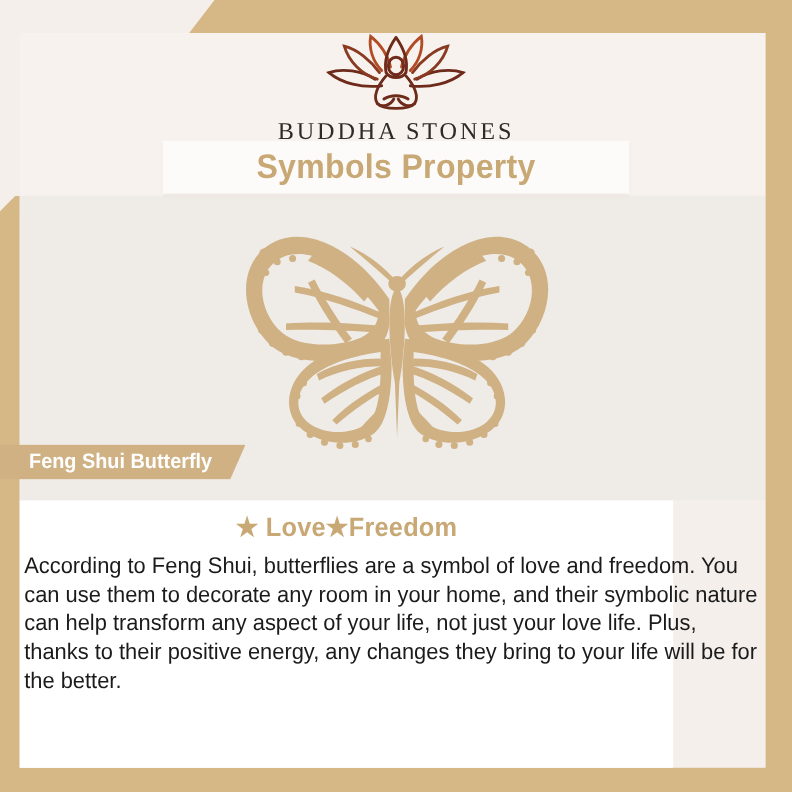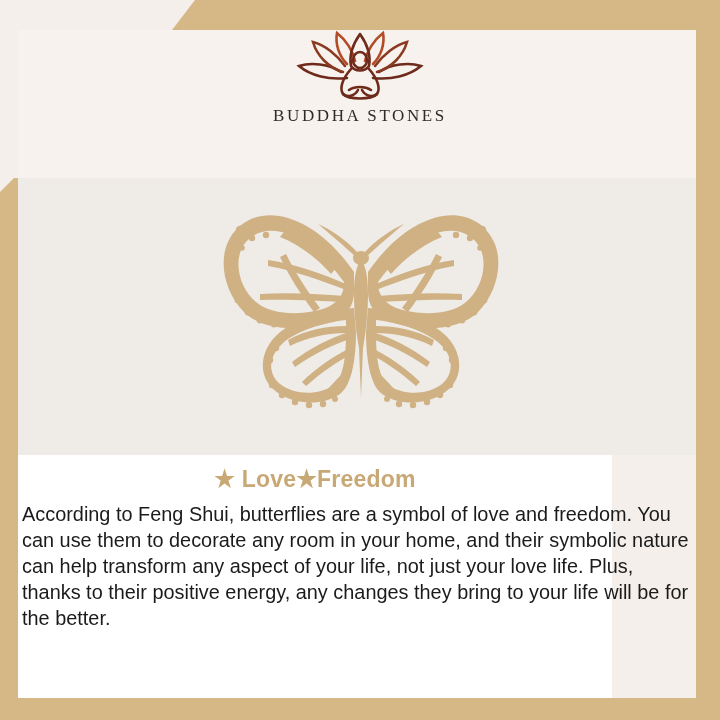--- a/index.html
+++ b/index.html
@@ -67,21 +67,21 @@
     width: 720px;
     text-align: center;
   }
   .logo-mark {
     display: block;
     margin: 0 auto;
   }
   .logo-word {
     margin-top: 2px;
     font-family: "Liberation Serif", serif;
-    font-size: 17px;
+    font-size: 22px;
     letter-spacing: 2.6px;
     color: #2f2a28;
   }
 
   
   .title-band {
     position: absolute;
     left: 148px; top: 128px;
     width: 424px; height: 48px;
     background: #fdfbf9;
@@ -190,20 +190,23 @@
         <path d="M66 41 C58 50 54 60 58 66 C62 70 70 68 73 62" stroke="#6e2a1a"></path>
         <path d="M84 41 C92 50 96 60 92 66 C88 70 80 68 77 62" stroke="#6e2a1a"></path>
 
         <path d="M58 66 C64 72 86 72 92 66" stroke="#6e2a1a"></path>
         <path d="M64 62 C70 58 80 58 86 62" stroke="#6e2a1a"></path>
       </g>
     </svg>
     <div class="logo-word">BUDDHA STONES</div>
   </div>
 
+  <div class="title-band">
+    <div class="title-text">Symbols Property</div>
+  </div>
 
   <svg class="butterfly" viewBox="0 0 330 210">
     <g fill="#cfb184">
 
       <path d="M165 52 C170 58 172 70 172 86 C172 104 170 124 167 140 L165 190 L163 140 C160 124 158 104 158 86 C158 70 160 58 165 52 Z"></path>
 
       <ellipse cx="165" cy="50" rx="8" ry="7"></ellipse>
 
       <path d="M162 45 C150 32 136 22 122 16 C134 26 148 38 159 48 Z"></path>
       <path d="M168 45 C180 32 194 22 208 16 C196 26 182 38 171 48 Z"></path>
@@ -305,19 +308,22 @@
           <circle cx="254" cy="177" r="3.2"></circle>
         <circle cx="244" cy="187" r="3.2"></circle>
           <circle cx="231" cy="194" r="3.2"></circle>
         <circle cx="217" cy="197" r="3.2"></circle>
           <circle cx="203" cy="196" r="3.2"></circle>
         <circle cx="191" cy="191" r="3"></circle>
       </g>
     </g>
   </svg>
 
+  <div class="fs-label">
+    <span class="fs-label-text">Feng Shui Butterfly</span>
+  </div>
 
   <div class="panel">
     <div class="subhead">★ Love★Freedom</div>
     <div class="body-text">According to Feng Shui, butterflies are a symbol of love and freedom. You can use them to decorate any room in your home, and their symbolic nature can help transform any aspect of your life, not just your love life. Plus, thanks to their positive energy, any changes they bring to your life will be for the better.</div>
   </div>
 
 </div>
 
 </body></html>

